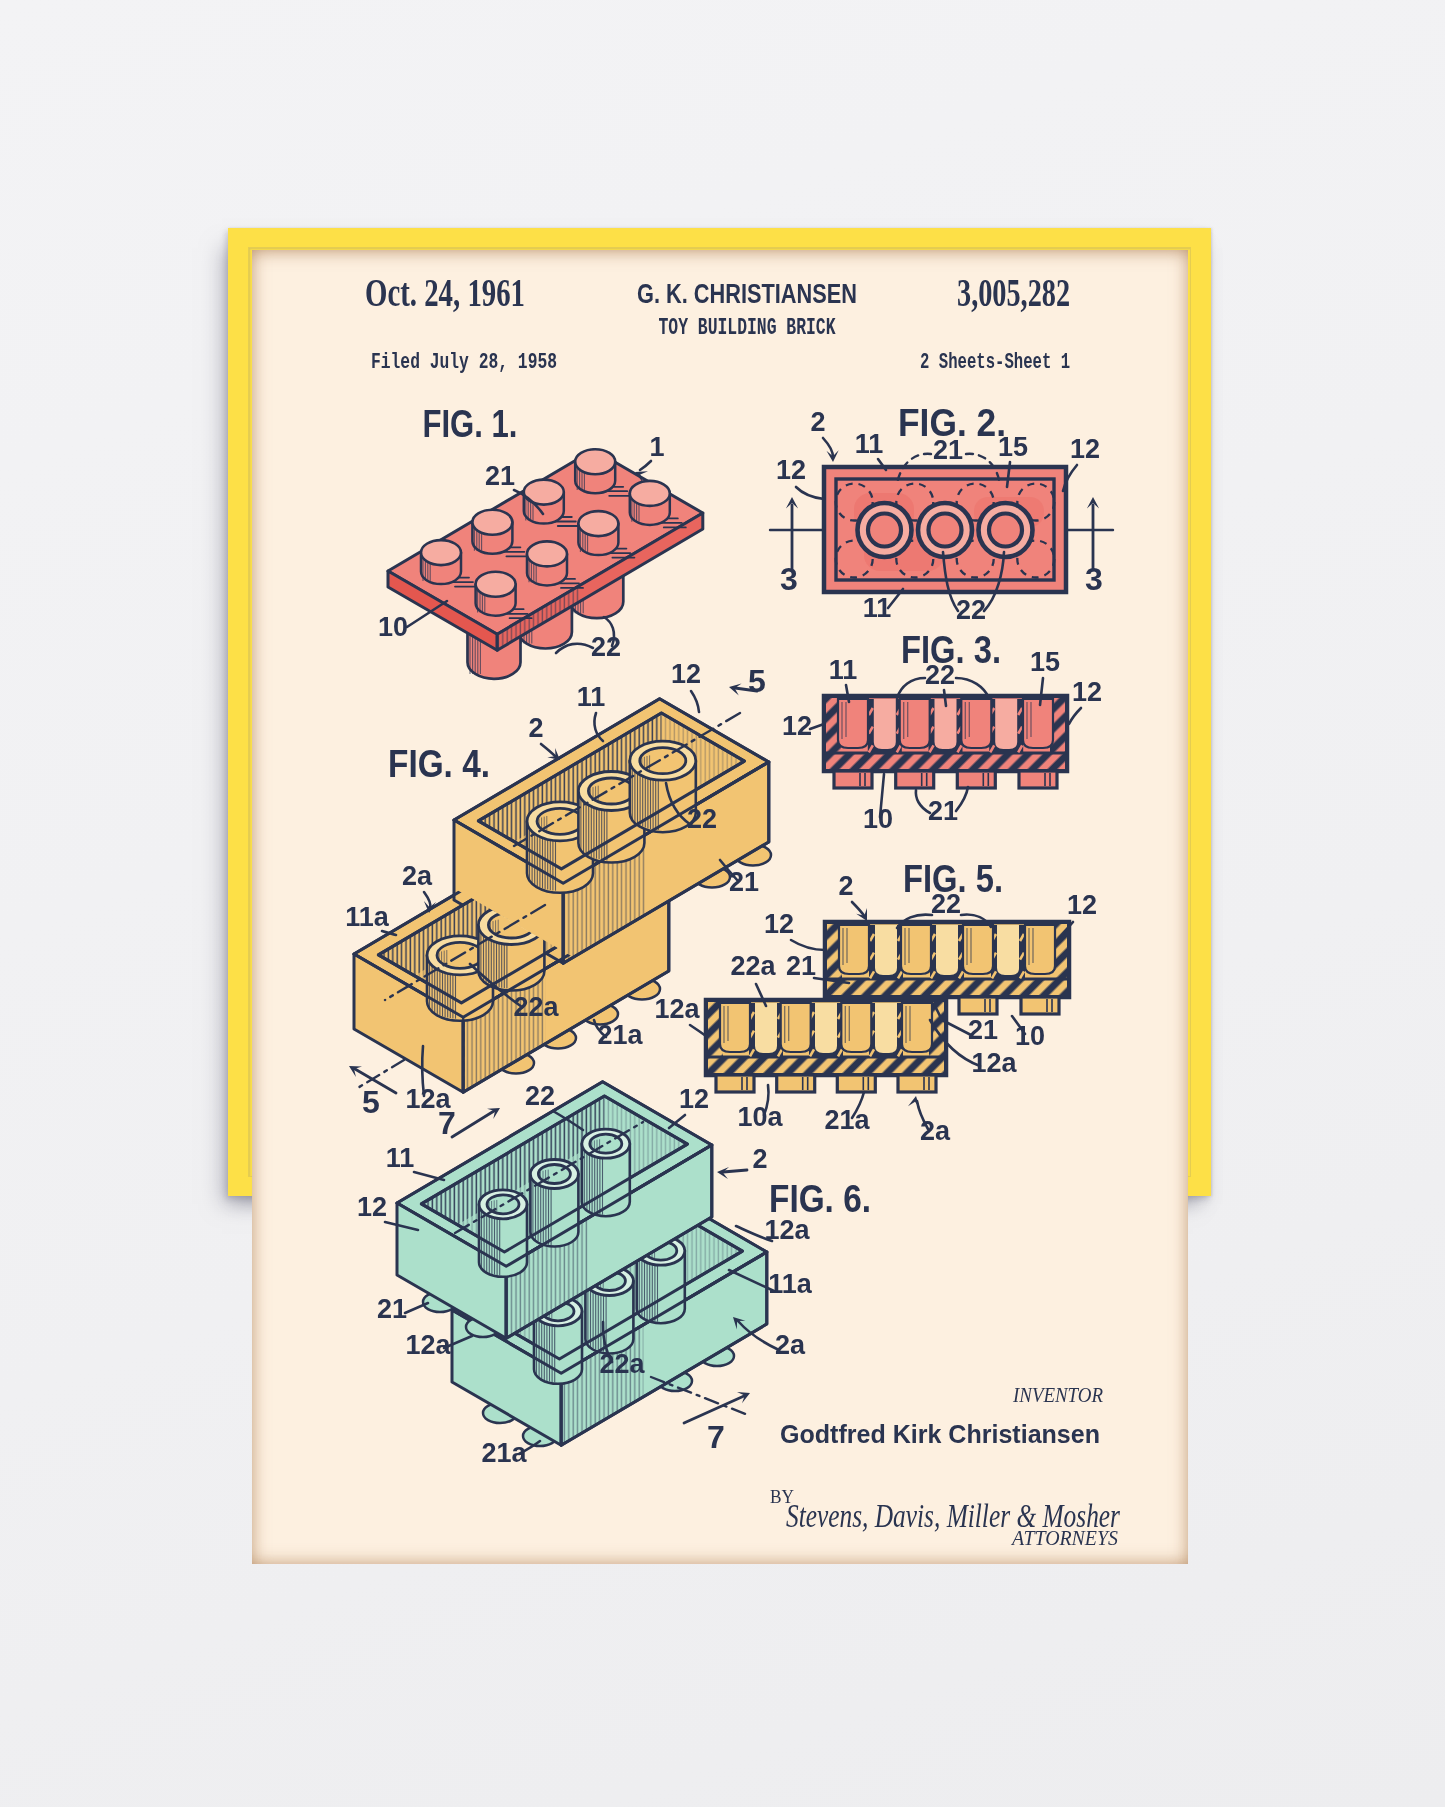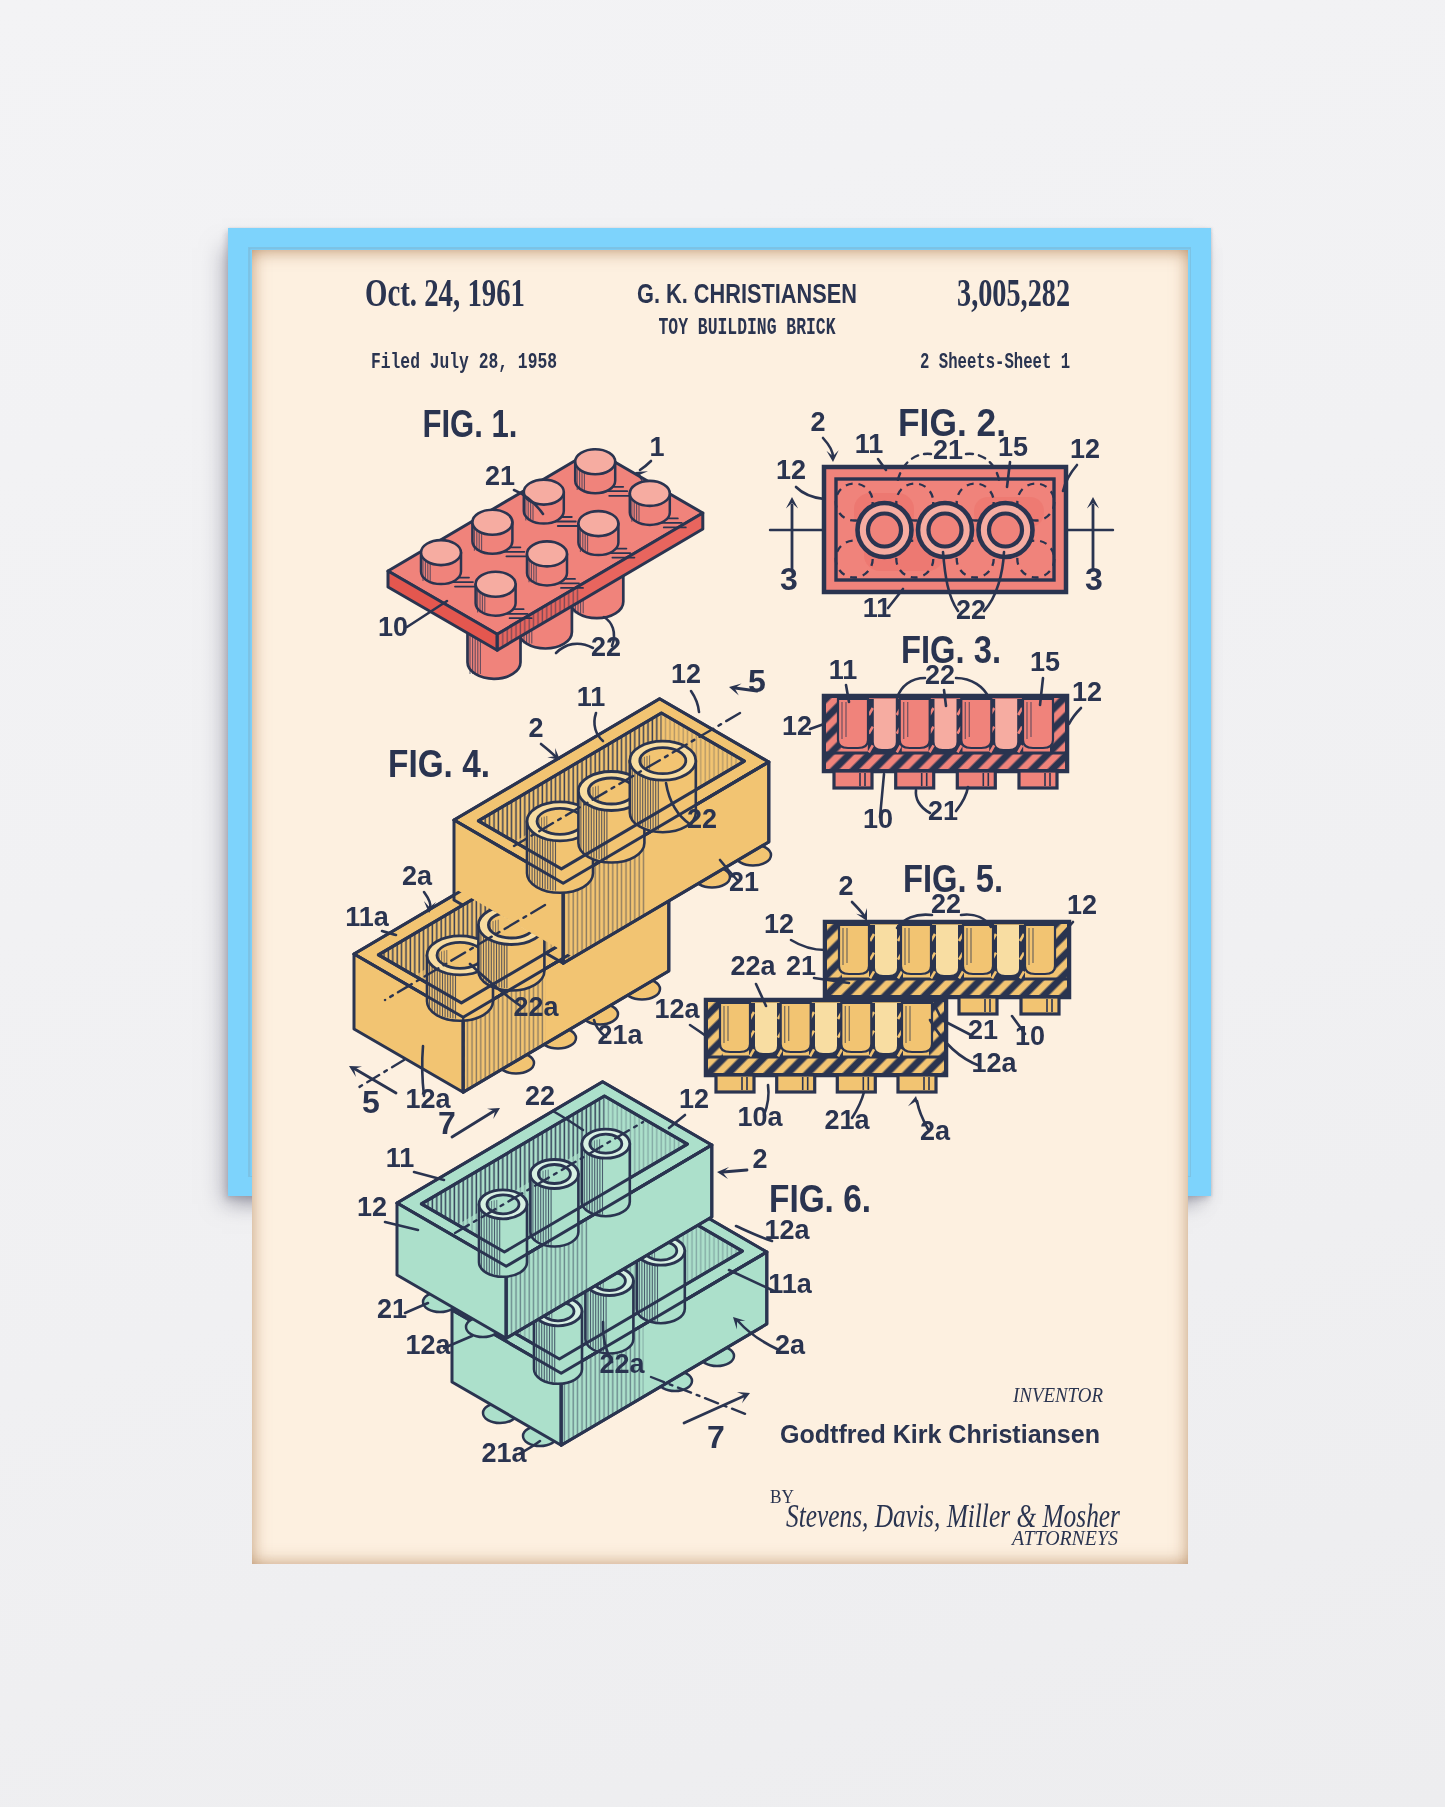--- a/index.html
+++ b/index.html
@@ -1,17 +1,17 @@
 <!DOCTYPE html>
 <html><head><meta charset="utf-8"><title>Toy Building Brick Patent</title>
 <style>
 html,body{margin:0;padding:0;}
 body{width:1445px;height:1807px;background:#f1f1f3;overflow:hidden;}
 .wall{position:absolute;left:0;top:0;width:1445px;height:1807px;background:linear-gradient(160deg,#f3f3f5 0%,#f0f0f2 60%,#ededef 100%);}
-.frame{position:absolute;left:228px;top:228px;width:983px;height:968px;background:#7dd3fc;box-shadow:-12px 14px 20px -6px rgba(130,130,145,0.5), 0 12px 16px -7px rgba(130,130,145,0.45), -2px 3px 6px rgba(130,130,145,0.35), 1px 0 2px rgba(160,160,170,0.3);}
+.frame{position:absolute;left:228px;top:228px;width:983px;height:968px;background:#fde047;box-shadow:-12px 14px 20px -6px rgba(130,130,145,0.5), 0 12px 16px -7px rgba(130,130,145,0.45), -2px 3px 6px rgba(130,130,145,0.35), 1px 0 2px rgba(160,160,170,0.3);}
 .frame:before{content:"";position:absolute;left:21px;top:20px;right:21px;bottom:20px;box-shadow:0 0 0 1px rgba(120,120,130,0.18), inset 1px 1px 2px rgba(120,120,130,0.25);}
 .poster{position:absolute;left:24px;top:22px;width:936px;height:1314px;background:#fdf0e0;box-shadow:inset 0 12px 16px -9px rgba(165,115,70,0.5), inset 0 -12px 16px -9px rgba(165,115,70,0.42), inset 12px 0 16px -9px rgba(165,115,70,0.38), inset -12px 0 16px -9px rgba(165,115,70,0.38);}
 svg{position:absolute;left:0;top:0;}
 </style></head>
 <body>
 
 <div class="wall"></div>
 
 <div class="frame">
 

